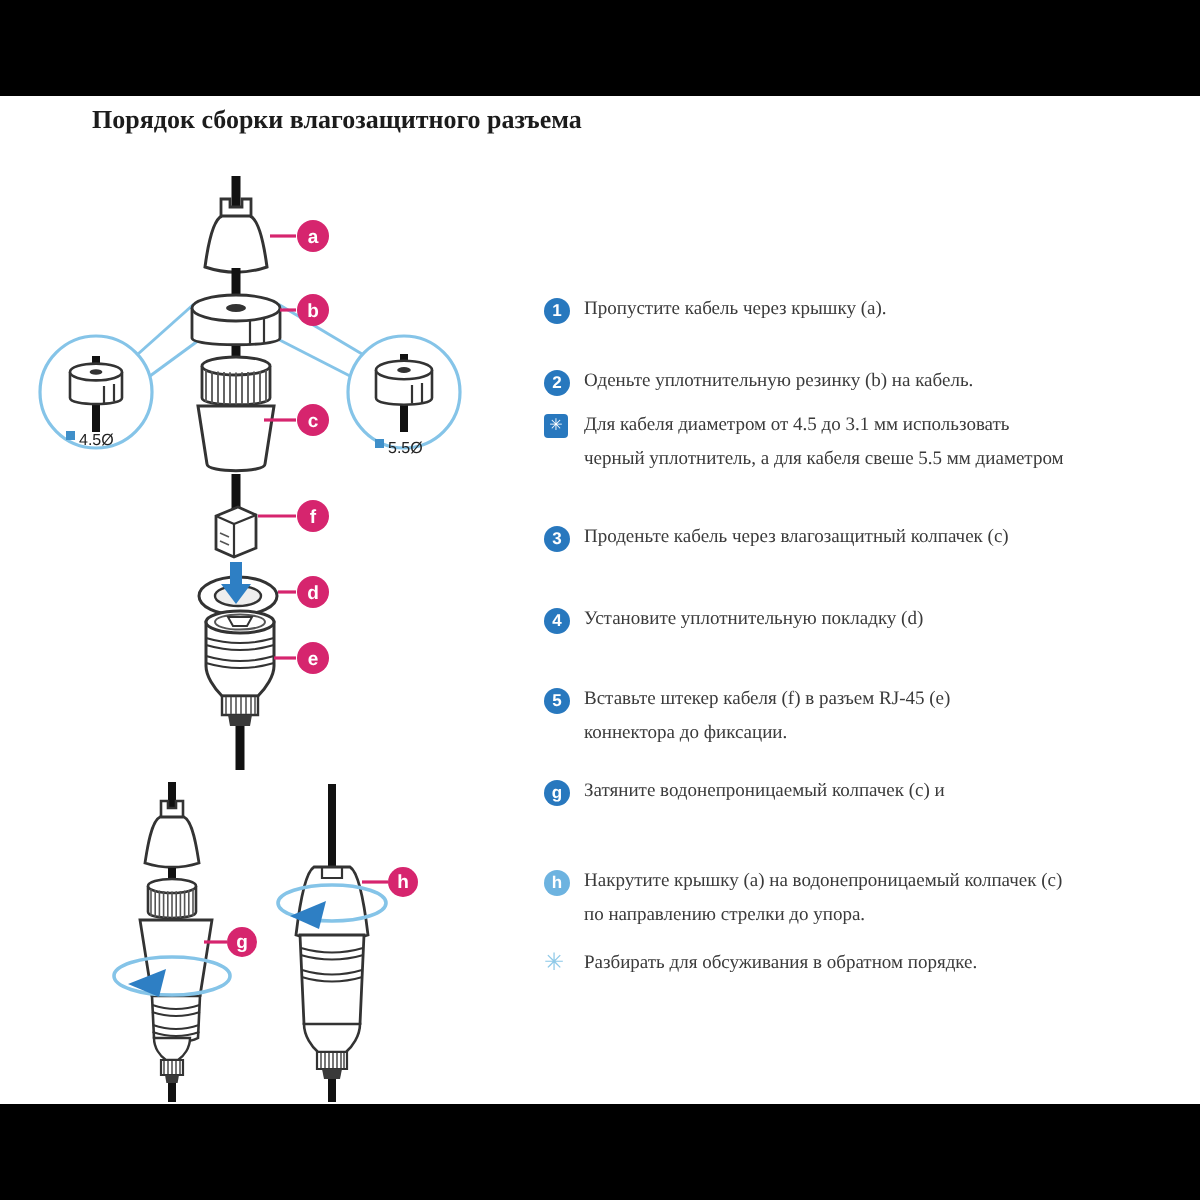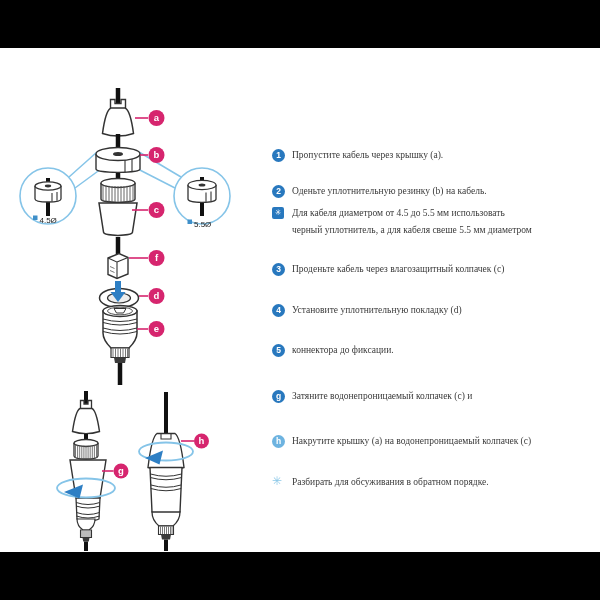--- a/index.html
+++ b/index.html
@@ -21,20 +21,21 @@
   .badge-h { background:#6db3e0; }
   .note-sq { position:absolute; left:0; top:2px; width:12px; height:12px; border-radius:2px;
              background:#2878be; color:#fff; font-size:8px; text-align:center; line-height:12px; }
   .note-ast { position:absolute; left:0; top:0; color:#8ec9e8; font-size:12px; line-height:15px; }
 </style>
 </head>
 <body>
 
 <div class="canvas">
 
+  <div class="title">Порядок сборки влагозащитного разъема</div>
 
   <svg class="svg1" viewBox="0 0 250 308">
 
     <g stroke="#85c4e8" stroke-width="1.5" fill="none">
       <path d="M54,95 L82,70"></path>
         <path d="M60,106 L90,84"></path>
       <path d="M166,95 L124,70"></path>
         <path d="M160,106 L117,84"></path>
     </g>
 
@@ -201,47 +202,49 @@
     <div class="line">Пропустите кабель через крышку (a).</div>
   </div>
 
   <div class="instr-item" style="top:183px">
     <span class="badge">2</span>
     <div class="line">Оденьте уплотнительную резинку (b) на кабель.</div>
   </div>
 
   <div class="instr-item" style="top:205px">
     <span class="note-sq">✳</span>
-    <div class="line">Для кабеля диаметром от 4.5 до 5.5 мм использовать</div>
+    <div class="line">Для кабеля диаметром от 4.5 до 3.1 мм использовать</div>
     <div class="line">черный уплотнитель, а для кабеля свеше 5.5 мм диаметром</div>
   </div>
 
   <div class="instr-item" style="top:261px">
     <span class="badge">3</span>
     <div class="line">Проденьте кабель через влагозащитный колпачек (c)</div>
   </div>
 
   <div class="instr-item" style="top:302px">
     <span class="badge">4</span>
     <div class="line">Установите уплотнительную покладку (d)</div>
   </div>
 
   <div class="instr-item" style="top:342px">
     <span class="badge">5</span>
+    <div class="line">Вставьте штекер кабеля (f) в разъем RJ-45 (e)</div>
     <div class="line">коннектора до фиксации.</div>
   </div>
 
   <div class="instr-item" style="top:388px">
     <span class="badge">g</span>
     <div class="line">Затяните водонепроницаемый колпачек (c) и</div>
   </div>
 
   <div class="instr-item" style="top:433px">
     <span class="badge badge-h">h</span>
     <div class="line">Накрутите крышку (a) на водонепроницаемый колпачек (c)</div>
+    <div class="line">по направлению стрелки до упора.</div>
   </div>
 
   <div class="instr-item" style="top:474px">
     <span class="note-ast">✳</span>
     <div class="line">Разбирать для обсуживания в обратном порядке.</div>
   </div>
 
   <div class="bar bar-top"></div>
   <div class="bar bar-bottom"></div>
 </div>

